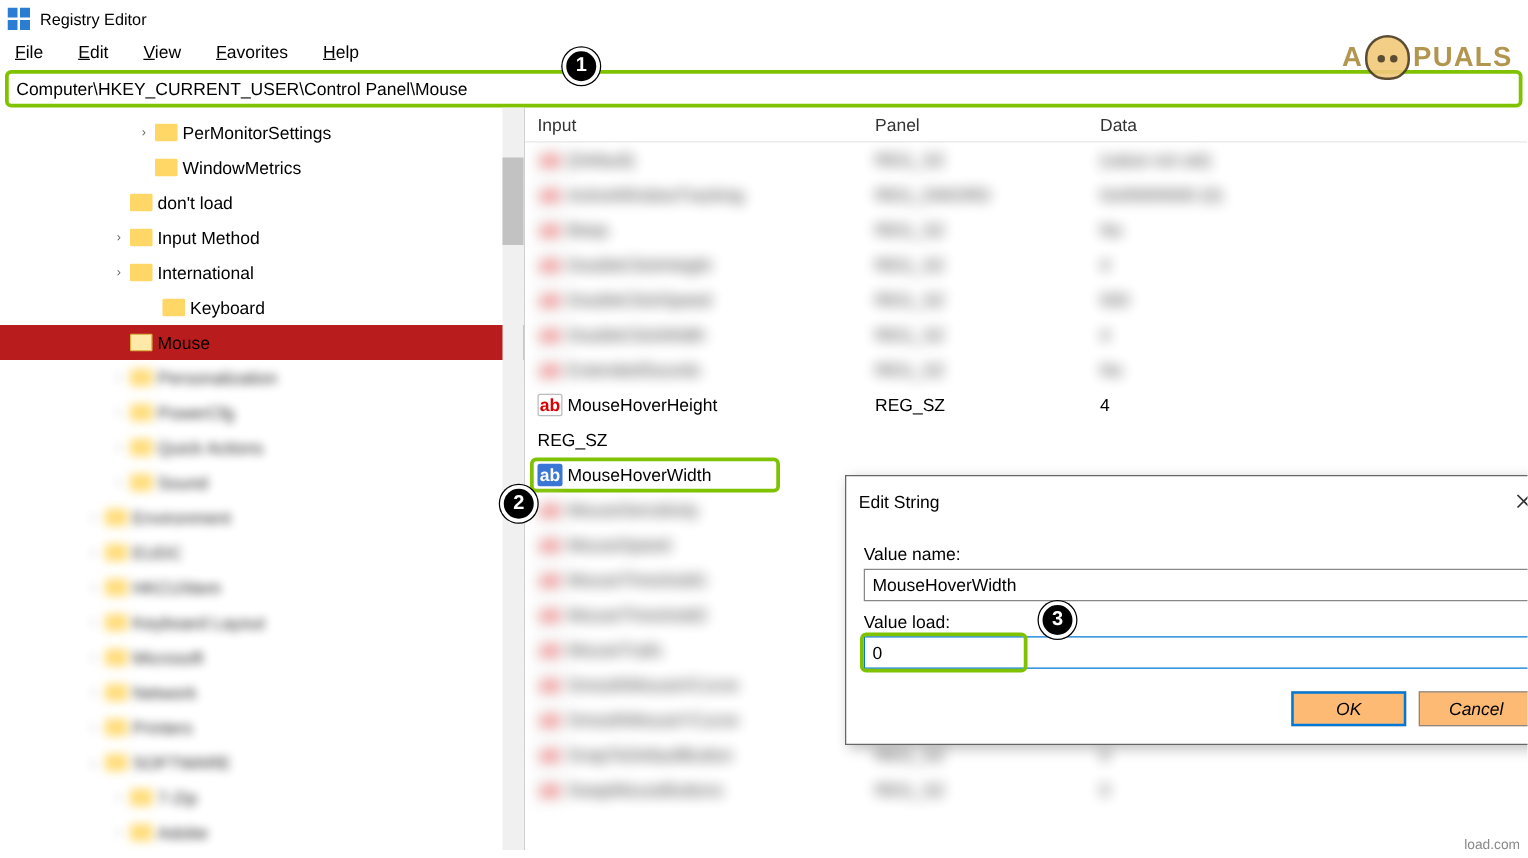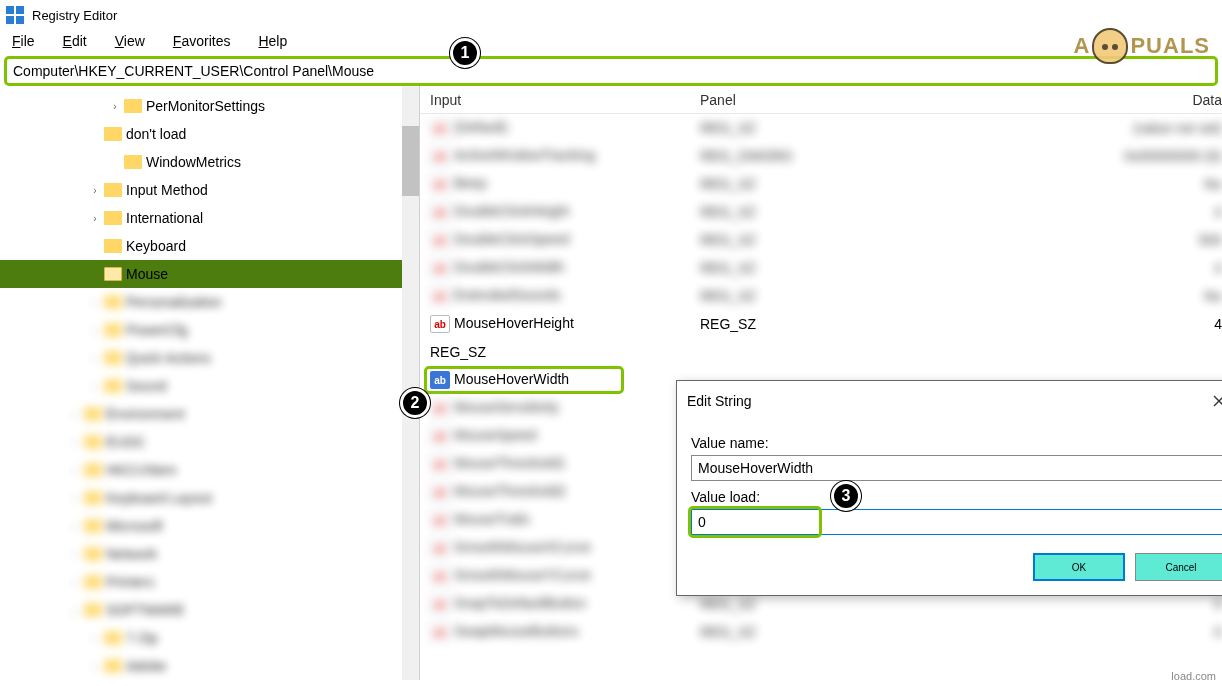--- a/index.html
+++ b/index.html
@@ -24,54 +24,54 @@
 .scroll-track { position: absolute; right: 0; top: 0; width: 17px; height: 100%; background: #f0f0f0; }
 .scroll-thumb { position: absolute; right: 0; top: 40px; width: 17px; height: 70px; background: #c2c2c2; }
 .listpanel { flex: 1; position: relative; }
 
 
 .tree { padding-top: 6px; }
 .tree-node { display: flex; align-items: center; height: 28px; font-size: 14px; cursor: default; gap: 4px; }
 .tree-node .chev { width: 10px; text-align: center; color: #666; font-size: 10px; }
 .tree-node .folder { width: 18px; height: 14px; background: #ffd766; border-radius: 1px; position: relative; }
 .tree-node .folder.open { background: #ffe9a8; border:1px solid #d9b54a; }
-.tree-node.selected { background: #4d7c0f; }
+.tree-node.selected { background: #b91c1c; }
 .tree-node.blurred { filter: blur(4px); opacity: 0.85; }
 
 
 .list-header { display: flex; height: 28px; align-items: center; border-bottom: 1px solid #e8e8e8; padding-left: 10px; font-size: 14px; color: #333; }
 .col-name { width: 270px; }
 .col-type { width: 180px; }
-.col-data { flex: 1; text-align: right; }
+.col-data { flex: 1; }
 
 
 .list-body { }
 .list-row { display: flex; align-items: center; height: 28px; padding-left: 10px; font-size: 14px; }
-.list-row .icon { width: 20px; height: 18px; margin-right: 4px; display: inline-flex; align-items: center; justify-content: center; font-size: 10px; font-weight: bold; }
+.list-row .icon { width: 20px; height: 18px; margin-right: 4px; display: inline-flex; align-items: center; justify-content: center; font-size: 14px; font-weight: bold; }
 .icon-ab { color: #d00; border: 1px solid #bbb; background: #fff; border-radius: 2px; }
 .icon-ab-sel { color: #fff; background: #3a76d6; border-radius: 2px; }
 .list-row.blurred { filter: blur(5px); opacity: .8; }
 .list-row.highlight { position: relative; }
 .list-row.highlight .hl-box { position: absolute; left: 4px; top: 0; border: 3px solid #7fc200; border-radius: 5px; height: 28px; width: 200px; pointer-events: none; }
 
 
 .badge { position: absolute; width: 30px; height: 30px; border-radius: 50%; background: #000; border: 3px solid #fff; box-shadow: 0 0 0 1px #000; color: #fff; display: flex; align-items: center; justify-content: center; font-weight: bold; font-size: 16px; z-index: 50; }
 
 
 .dialog { position: absolute; left: 676px; top: 380px; width: 566px; background: #fff; border: 1px solid #666; box-shadow: 3px 3px 10px rgba(0,0,0,.25); z-index: 40; }
 .dialog .dlg-title { display: flex; align-items: center; justify-content: space-between; padding: 8px 10px; font-size: 14px; }
 .dialog .dlg-close { width: 24px; height: 24px; display: flex; align-items: center; justify-content: center; cursor: default; font-size: 14px; }
 .dialog .dlg-body { padding: 6px 14px 14px; }
 .dialog .lbl { font-size: 14px; margin: 8px 0 4px; }
 .dialog .field-ro { width: 100%; border: 1px solid #888; padding: 4px 6px; font-size: 14px; background: #fff; }
 .dialog .field-edit { width: 100%; border: 1px solid #0078d7; padding: 4px 6px; font-size: 14px; background: #fff; }
 .dialog .field-edit-hl { position: relative; }
 .dialog .field-edit-hl .hl { position: absolute; left: -3px; top: -3px; width: 134px; height: 32px; border: 3px solid #7fc200; border-radius: 5px; pointer-events: none; }
 .dialog .btnrow { display: flex; justify-content: flex-end; gap: 10px; margin-top: 18px; }
-.dialog .btn { min-width: 92px; height: 28px; border: 1px solid #888; background: #5eead4; font-size: 10px; display: flex; align-items: center; justify-content: center; cursor: default; }
+.dialog .btn { min-width: 92px; height: 28px; border: 1px solid #888; background: #fdba74; font-size: 14px; display: flex; align-items: center; justify-content: center; cursor: default; font-style: italic; }
 .dialog .btn.primary { border: 2px solid #0078d7; }
 
 
 .watermark { position: absolute; right: 12px; top: 28px; display: flex; align-items: center; font-weight: 600; color: #aa8b3c; font-size: 22px; letter-spacing: 1px; opacity: .9; }
 .watermark .head { width: 36px; height: 36px; border-radius: 50% 50% 45% 45%; background: #f2c97b; border: 2px solid #4a3a1d; margin: 0 2px; position: relative; }
 .watermark .head::before, .watermark .head::after { content: ""; position: absolute; width: 6px; height: 6px; border-radius: 50%; background: #4a3a1d; top: 14px; }
 .watermark .head::before { left: 8px; }
 .watermark .head::after { right: 8px; }
 
 .footer-credit { position: absolute; right: 6px; bottom: 4px; font-size: 11px; color: #888; }
@@ -103,41 +103,41 @@
 
 <div class="main">
 
   <div class="treepanel">
     <div class="tree" id="tree">
         <div class="tree-node" style="padding-left: 110px;">
           <span class="chev">›</span>
           <span class="folder"></span>
           <span>PerMonitorSettings</span>
         </div>
+        <div class="tree-node" style="padding-left: 110px;">
+          <span class="chev"></span>
+          <span class="folder"></span>
+          <span>WindowMetrics</span>
+        </div>
         <div class="tree-node" style="padding-left: 90px;">
           <span class="chev"></span>
           <span class="folder"></span>
           <span>don't load</span>
         </div>
-        <div class="tree-node" style="padding-left: 110px;">
-          <span class="chev"></span>
-          <span class="folder"></span>
-          <span>WindowMetrics</span>
-        </div>
         <div class="tree-node" style="padding-left: 90px;">
           <span class="chev">›</span>
           <span class="folder"></span>
           <span>Input Method</span>
         </div>
         <div class="tree-node" style="padding-left: 90px;">
           <span class="chev">›</span>
           <span class="folder"></span>
           <span>International</span>
         </div>
-        <div class="tree-node" style="padding-left: 90px;">
+        <div class="tree-node" style="padding-left: 116px;">
           <span class="chev"></span>
           <span class="folder"></span>
           <span>Keyboard</span>
         </div>
         <div class="tree-node selected" style="padding-left: 90px;">
           <span class="chev"></span>
           <span class="folder open"></span>
           <span>Mouse</span>
         </div>
         <div class="tree-node blurred" style="padding-left: 90px;">

